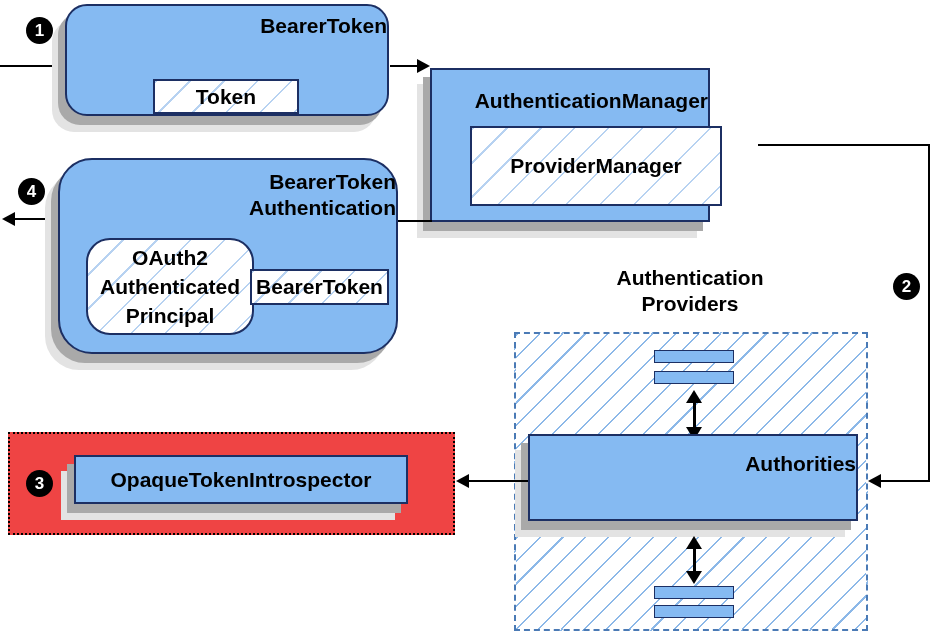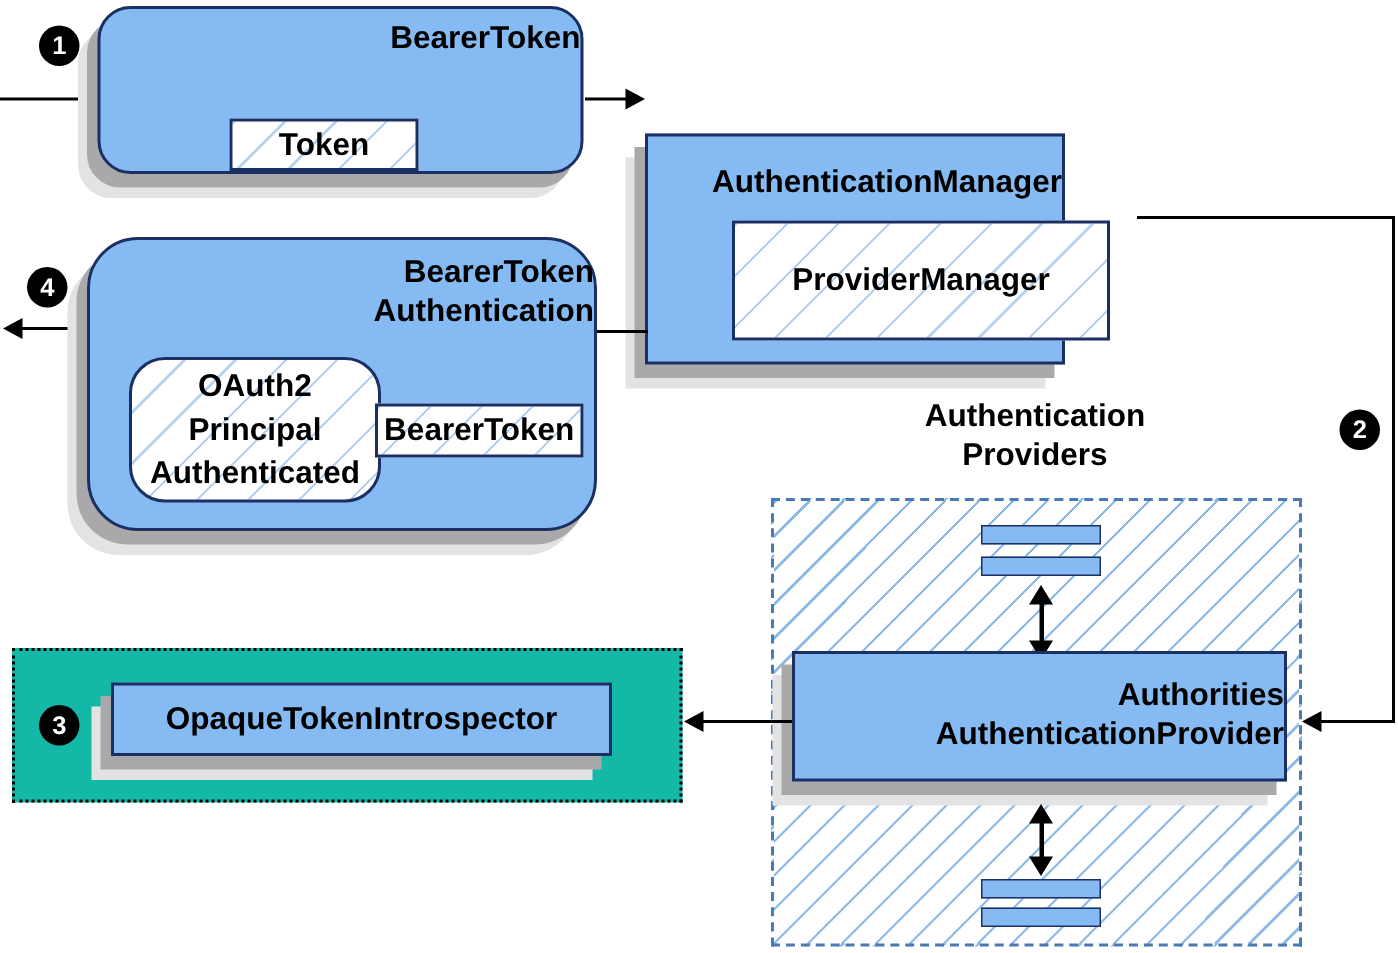--- a/index.html
+++ b/index.html
@@ -39,21 +39,21 @@
   .badge{
     position:absolute;width:27px;height:27px;border-radius:50%;
     background:var(--badge_bg);color:var(--badge_fg);
     display:flex;align-items:center;justify-content:center;
     font-weight:bold;font-size:17px;
   }
   .dashedbox{
     position:absolute;border:2px dashed var(--dashed_border);box-sizing:border-box;background:#fff;
     background-image:repeating-linear-gradient(135deg,var(--hatch) 0px,var(--hatch) 1.5px,transparent 1.5px,transparent 16px);
   }
-  .dottedbox{position:absolute;border:2px dotted #000;box-sizing:border-box;background:#14b8a6;}
+  .dottedbox{position:absolute;border:2px dotted #000;box-sizing:border-box;background:#ef4444;}
   .bar{
     position:absolute;width:80px;height:13px;background:var(--box_fill);
     border:1.5px solid var(--box_border);box-sizing:border-box;
   }
   .dbl{position:absolute;width:16px;}
   .dbl .shaft{position:absolute;left:6.5px;top:9px;bottom:9px;width:3px;background:var(--arrow);}
   .dbl .tri-up{position:absolute;top:0;left:0;width:0;height:0;border-left:8px solid transparent;border-right:8px solid transparent;border-bottom:13px solid var(--arrow);}
   .dbl .tri-down{position:absolute;bottom:0;left:0;width:0;height:0;border-left:8px solid transparent;border-right:8px solid transparent;border-top:13px solid var(--arrow);}
   .label-2line{position:absolute;text-align:center;font-weight:bold;font-size:21px;line-height:26px;}
 </style>
@@ -62,50 +62,50 @@
 
 <div class="canvas">
 
   <div class="hline" style="left:0;top:65px;width:66px"></div>
   <div class="badge" style="left:26px;top:17px">1</div>
 
   <div class="bluebox" style="left:65px;top:4px;width:324px;height:112px;border-radius:22px;">
     <div class="title" style="margin-top:7px;">
       <div>BearerToken</div>
     </div>
-    <div class="whitebox" style="left:86px;top:73px;width:126px;height:35px;">
+    <div class="whitebox" style="left:86px;top:73px;width:146px;height:35px;">
       <div>Token</div>
     </div>
   </div>
 
   <div class="hline" style="left:390px;top:65px;width:28px"></div>
   <div class="tri-right" style="left:417px;top:59px;"></div>
 
-  <div class="bluebox" style="left:430px;top:68px;width:280px;height:154px;margin-top:21px;">
+  <div class="bluebox" style="left:430px;top:68px;width:280px;height:154px;">
     <div class="title" style="margin-top:18px;">AuthenticationManager</div>
-    <div class="whitebox" style="left:56px;top:56px;width:252px;height:80px;">
+    <div class="whitebox" style="left:38px;top:56px;width:252px;height:80px;">
       <div>ProviderManager</div>
     </div>
   </div>
 
   <div class="hline" style="left:398px;top:220px;width:34px"></div>
 
   <div class="hline" style="left:14px;top:218px;width:46px"></div>
   <div class="tri-left" style="left:2px;top:212px;"></div>
   <div class="badge" style="left:18px;top:178px">4</div>
 
   <div class="bluebox" style="left:58px;top:158px;width:340px;height:196px;border-radius:34px;">
     <div class="title" style="margin-top:9px;">
       <div>BearerToken</div>
       <div>Authentication</div>
     </div>
     <div class="whitebox" style="left:26px;top:78px;width:168px;height:97px;line-height:29px;border-radius:24px;">
       <div>OAuth2</div>
+      <div>Authenticated</div>
       <div>Principal</div>
-      <div>Authenticated</div>
     </div>
     <div class="whitebox" style="left:190px;top:109px;width:139px;height:36px;">
       <div>BearerToken</div>
     </div>
   </div>
 
   <div class="hline" style="left:758px;top:144px;width:172px"></div>
   <div class="vline" style="left:928px;top:144px;height:338px"></div>
   <div class="hline" style="left:880px;top:480px;width:50px"></div>
   <div class="tri-left" style="left:868px;top:474px;"></div>
@@ -122,21 +122,20 @@
 
     <div class="dbl" style="left:170px;top:56px;height:50px;">
       <div class="tri-up"></div>
       <div class="shaft"></div>
       <div class="tri-down"></div>
     </div>
 
     <div class="bluebox" style="left:12px;top:100px;width:330px;height:87px;">
       <div class="title" style="margin-top:15px;">
         <div>Authorities</div>
-        <div>AuthenticationProvider</div>
       </div>
     </div>
 
     <div class="dbl" style="left:170px;top:202px;height:48px;">
       <div class="tri-up"></div>
       <div class="shaft"></div>
       <div class="tri-down"></div>
     </div>
 
     <div class="bar" style="left:138px;top:252px;"></div>

